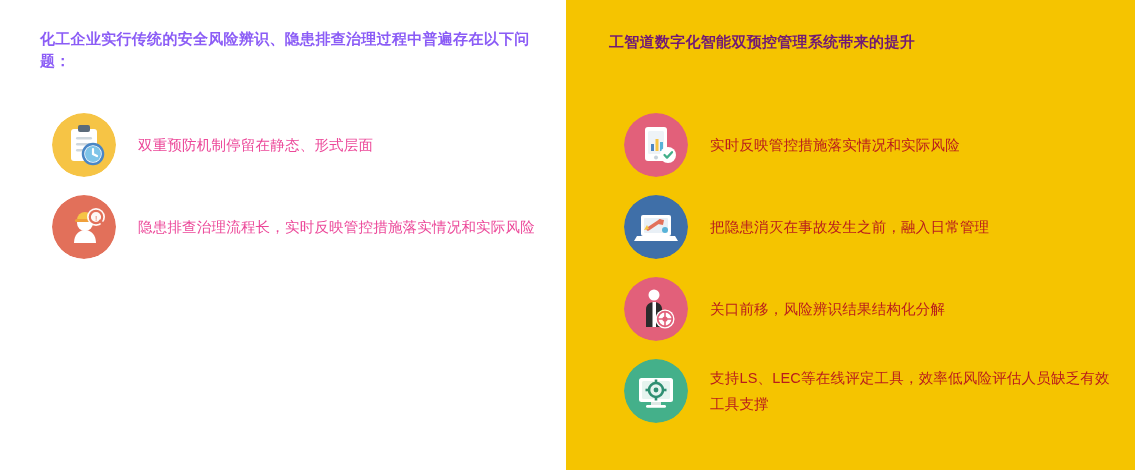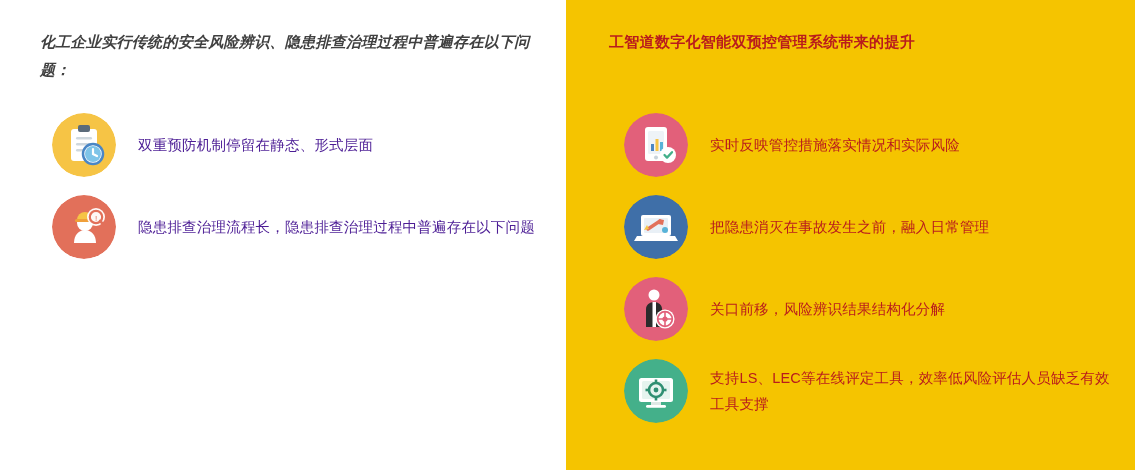--- a/index.html
+++ b/index.html
@@ -28,32 +28,31 @@
     background: #f5c400;
     position: relative;
   }
   .heading-left {
     position: absolute;
     left: 40px;
     top: 28px;
     width: 490px;
     font-size: 15px;
     font-weight: bold;
-    color: #404040;
-    line-height: 28px;
+    color: #8b5cf6;
+    line-height: 22px;
     letter-spacing: 0.3px;
-    font-style: italic;
   }
   .heading-right {
     position: absolute;
     left: 43px;
     top: 33px;
     font-size: 15px;
     font-weight: bold;
-    color: #b91c1c;
+    color: #701a75;
     letter-spacing: 0.3px;
   }
   .items-left {
     position: absolute;
     left: 52px;
     top: 113px;
     width: 500px;
   }
   .items-right {
     position: absolute;
@@ -75,21 +74,21 @@
     flex: 0 0 64px;
     position: relative;
     overflow: hidden;
     display: flex;
     align-items: center;
     justify-content: center;
   }
   .item-text {
     margin-left: 22px;
     font-size: 14.5px;
-    color: #4c1d95;
+    color: #ec4899;
     line-height: 26px;
     letter-spacing: 0.2px;
   }
   .item-right .item-text {
     color: #b91c1c;
   }
   svg { display: block; }
 </style>
 </head>
 <body>
@@ -126,21 +125,21 @@
             <path d="M22 48 c0 -8 5 -13 11 -13 s11 5 11 13 z" fill="#ffffff"></path>
             <circle cx="33" cy="28" r="8" fill="#ffffff"></circle>
             <path d="M25 25 a8 8 0 0 1 16 0 z" fill="#f6c445"></path>
             <rect x="23" y="24" width="20" height="3" rx="1.5" fill="#f0a03a"></rect>
             <circle cx="44" cy="22" r="9" fill="#ffffff" opacity="0.95"></circle>
             <circle cx="44" cy="22" r="6.2" fill="none" stroke="#e2705a" stroke-width="2.2"></circle>
             <line x1="48" y1="26" x2="52" y2="30" stroke="#e2705a" stroke-width="2.6" stroke-linecap="round"></line>
             <text x="44" y="25.5" font-size="8" fill="#e2705a" text-anchor="middle" font-family="Liberation Sans, sans-serif">!</text>
           </svg>
         </div>
-        <div class="item-text">隐患排查治理流程长，隐患排查治理过程中普遍存在以下问题</div>
+        <div class="item-text">隐患排查治理流程长，实时反映管控措施落实情况和实际风险</div>
       </div>
 
     </div>
   </div>
 
   <div class="panel-right">
     <div class="heading-right">工智道数字化智能双预控管理系统带来的提升</div>
 
     <div class="items-right">
 

